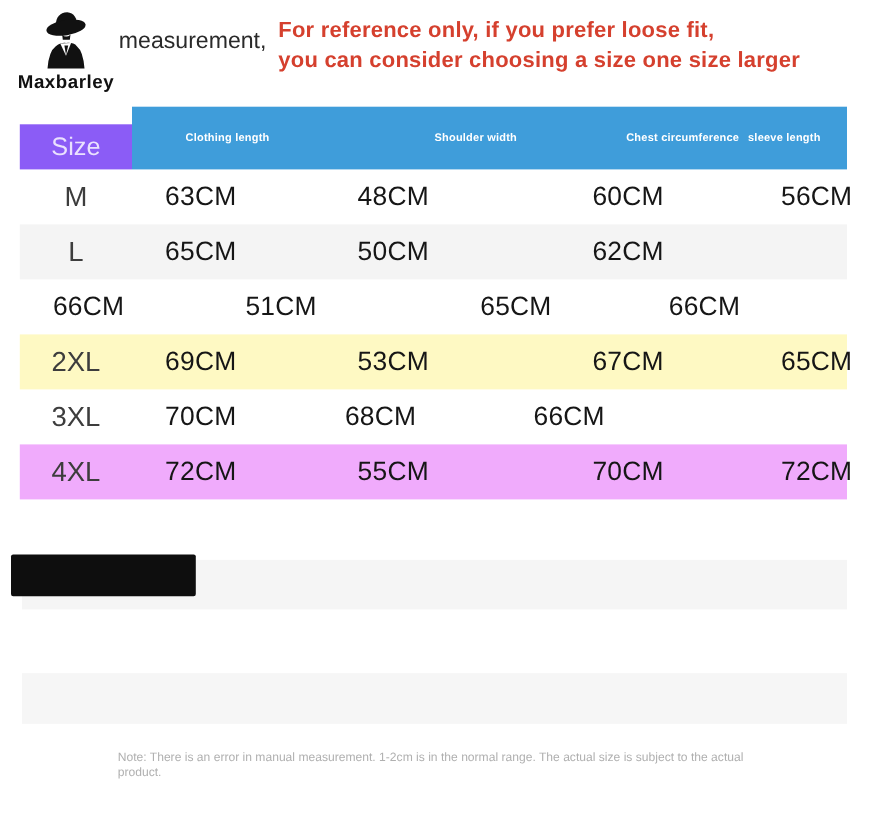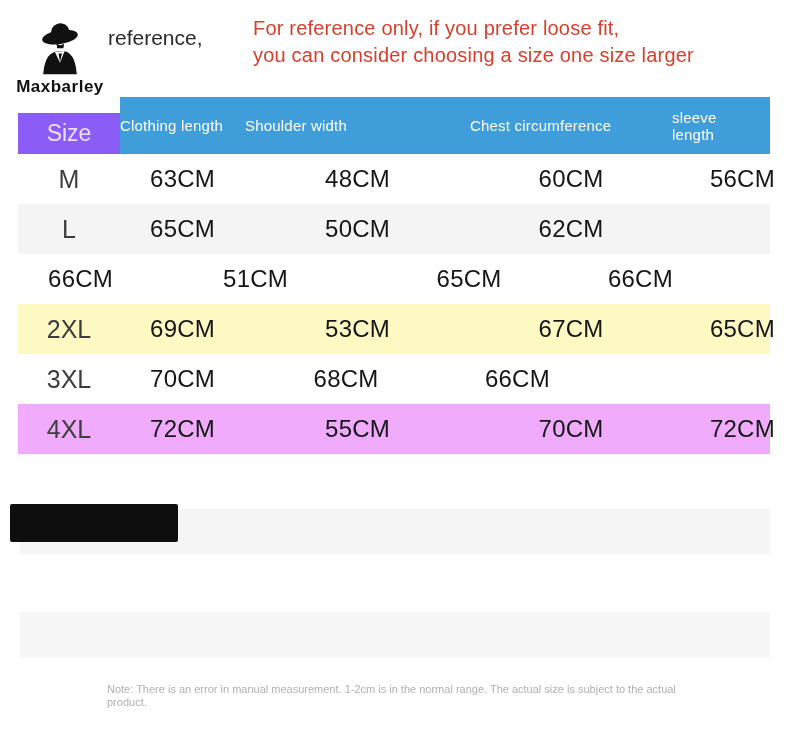--- a/index.html
+++ b/index.html
@@ -1,37 +1,37 @@
 <!DOCTYPE html>
 <html><head>
 <meta charset="utf-8">
 <style>
   html,body{margin:0;padding:0;background:#fff;}
   .page{position:relative;width:790px;height:745px;background:#ffffff;overflow:hidden;
         font-family:"Liberation Sans","DejaVu Sans",sans-serif;}
 
   
-  .logo-wrap{position:absolute;left:8px;top:18px;width:104px;height:84px;text-align:center;}
+  .logo-wrap{position:absolute;left:8px;top:6px;width:104px;height:84px;text-align:center;}
   .logo-svg{display:block;margin:0 auto;width:58px;height:58px;}
   .brand-name{font-size:17px;font-weight:700;color:#111;letter-spacing:.5px;margin-top:1px;}
 
   
   .partial-title{position:absolute;left:108px;top:26px;font-size:21px;color:#2a2a2a;}
 
   
-  .notice{position:absolute;left:253px;top:15px;font-size:20px;font-weight:400;
+  .notice{position:absolute;left:253px;top:15px;font-size:20px;font-weight:700;
           color:#d5402e;line-height:27px;letter-spacing:.2px;white-space:nowrap;}
 
   
   .size-cell{position:absolute;left:18px;top:113px;width:102px;height:41px;background:#3f9dda;
              display:flex;align-items:center;justify-content:center;}
   .size-cell span{font-size:23px;color:rgba(255,255,255,.82);}
   .head-band{position:absolute;left:120px;top:97px;width:650px;height:57px;background:#3f9dda;
              display:flex;align-items:center;}
-  .hcol{color:#fff;font-weight:400;font-size:15px;text-align:left;letter-spacing:.2px;box-sizing:border-box;}
+  .hcol{color:#fff;font-weight:700;font-size:10px;text-align:right;letter-spacing:.2px;box-sizing:border-box;}
   .w2{width:125px}.w3{width:225px}.w4{width:202px}
   .hcol.w5{width:98px;padding-right:24px;}
 
   
   .rows{position:absolute;left:18px;top:154px;width:752px;}
   .trow{display:flex;height:50px;align-items:center;}
   .trow.alt{background:#f4f4f4;}
   .cell{text-align:center;box-sizing:border-box;}
   .c1{width:102px;font-size:25px;color:#3d3d3d;}
   .c2{width:125px}.c3{width:225px}.c4{width:202px}
@@ -56,21 +56,21 @@
       <path d="M34 30 Q34 10 52 9 Q68 11 67 31 Z" fill="#111"></path>
       <ellipse cx="50" cy="33" rx="31" ry="12" fill="#111" transform="rotate(-9 50 33)"></ellipse>
       <path d="M44 44 Q50 50 57 44 L56 52 L45 52 Z" fill="#111"></path>
       <path d="M21 97 Q23 70 34 62 Q43 56 50 57 Q62 56 67 62 Q77 70 79 97 Z" fill="#111"></path>
       <path d="M41 58 L50 77 L58 57 Z" fill="#fff"></path>
       <path d="M47.5 61 L50 76 L53.5 61 Z" fill="#111"></path>
     </svg>
     <div class="brand-name">Maxbarley</div>
   </div>
 
-  <div class="partial-title">reference,</div>
+  <div class="partial-title">measurement,</div>
 
   <div class="notice" style="color: rgb(213, 64, 46);">
     <div>For reference only, if you prefer loose fit,</div>
     <div>you can consider choosing a size one size larger</div>
   </div>
 
   <div class="size-cell" style="background: #8b5cf6;">
     <span>Size</span>
   </div>
   <div class="head-band" style="background: rgb(63, 157, 218);">

